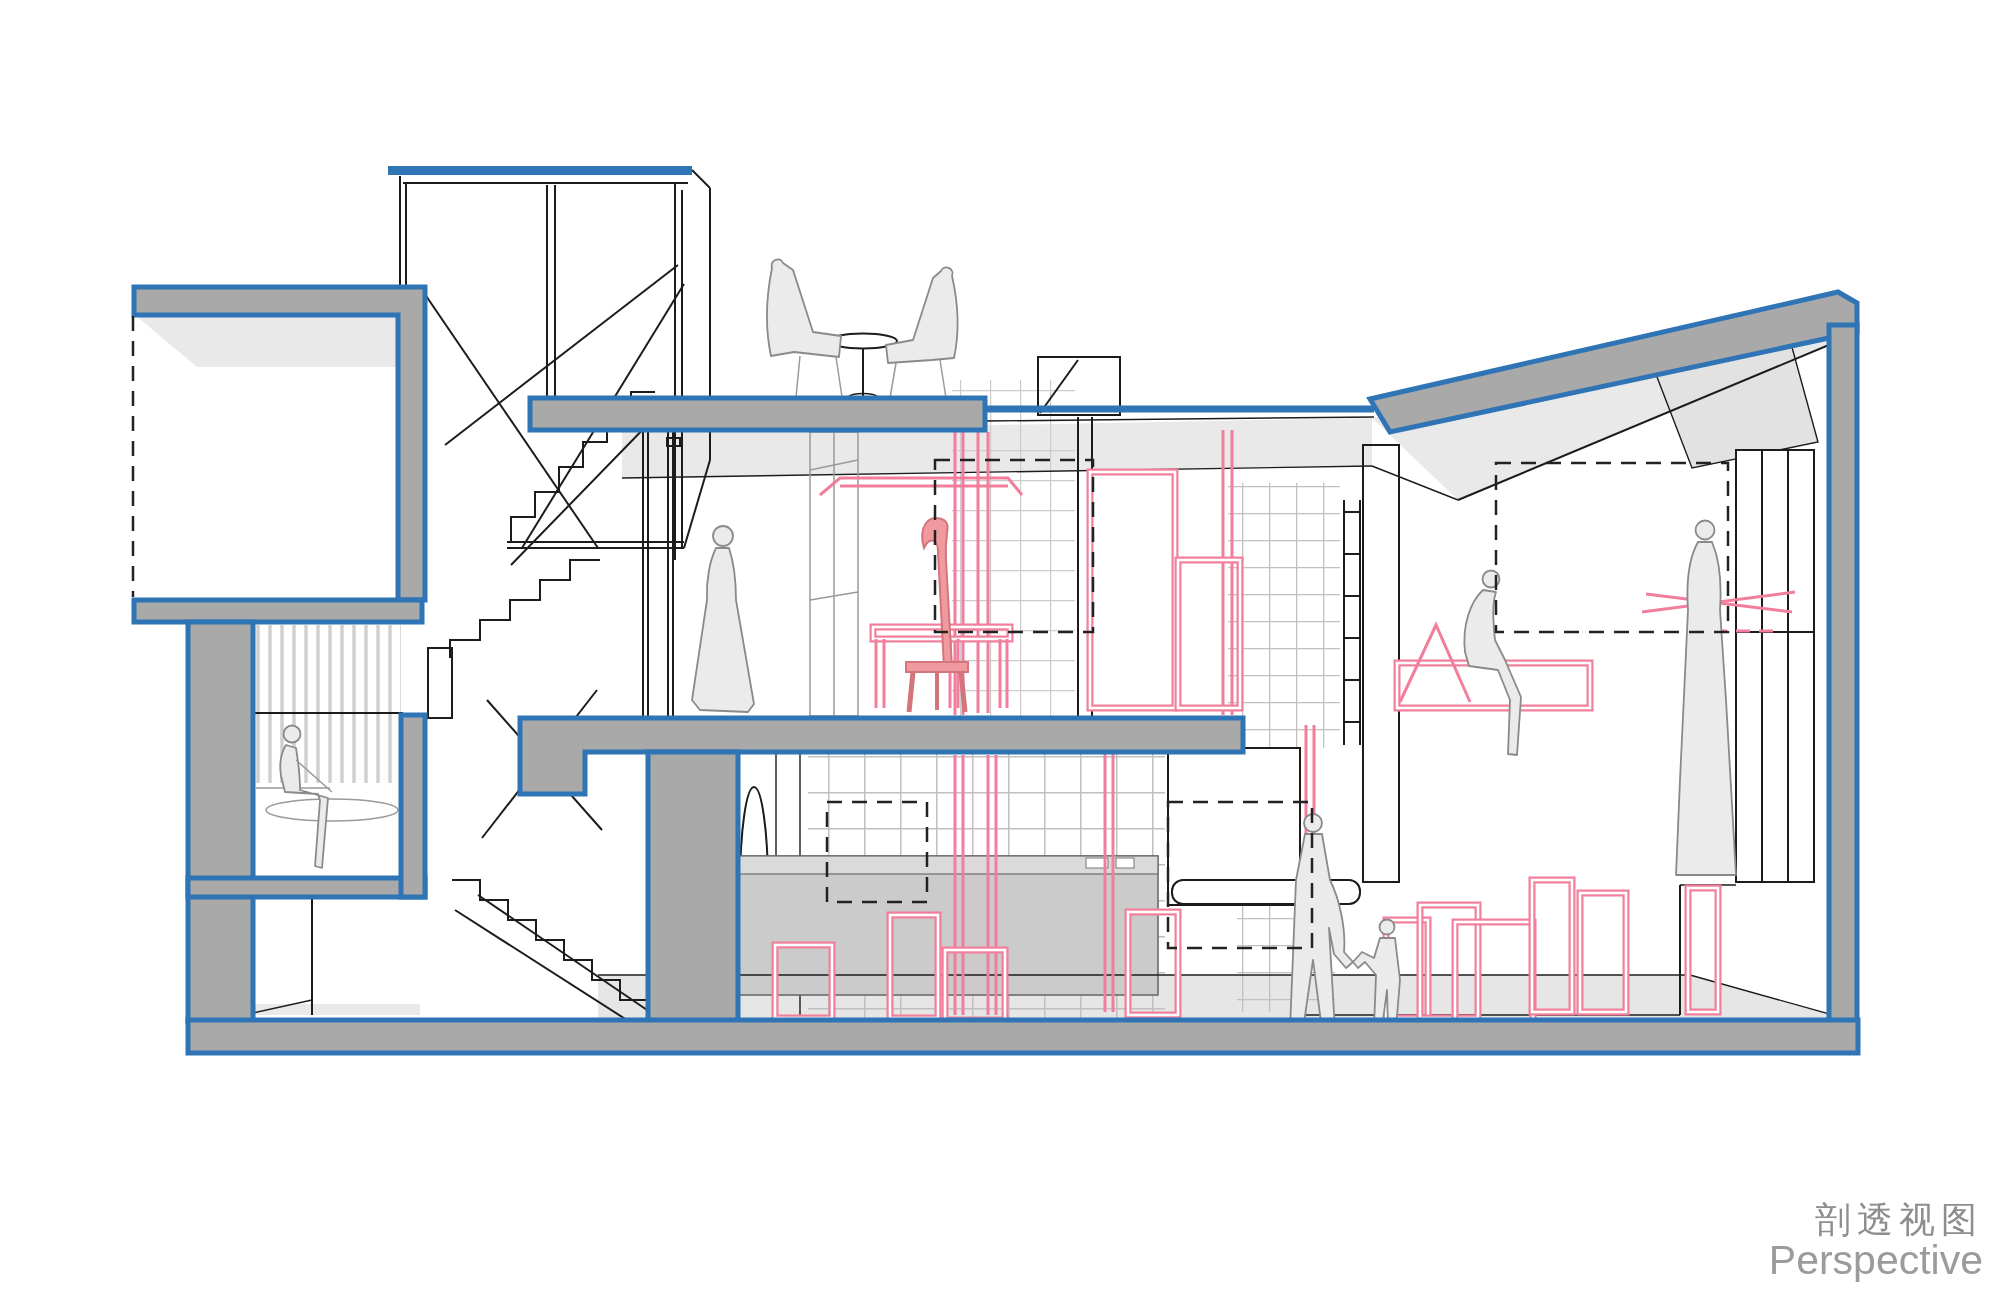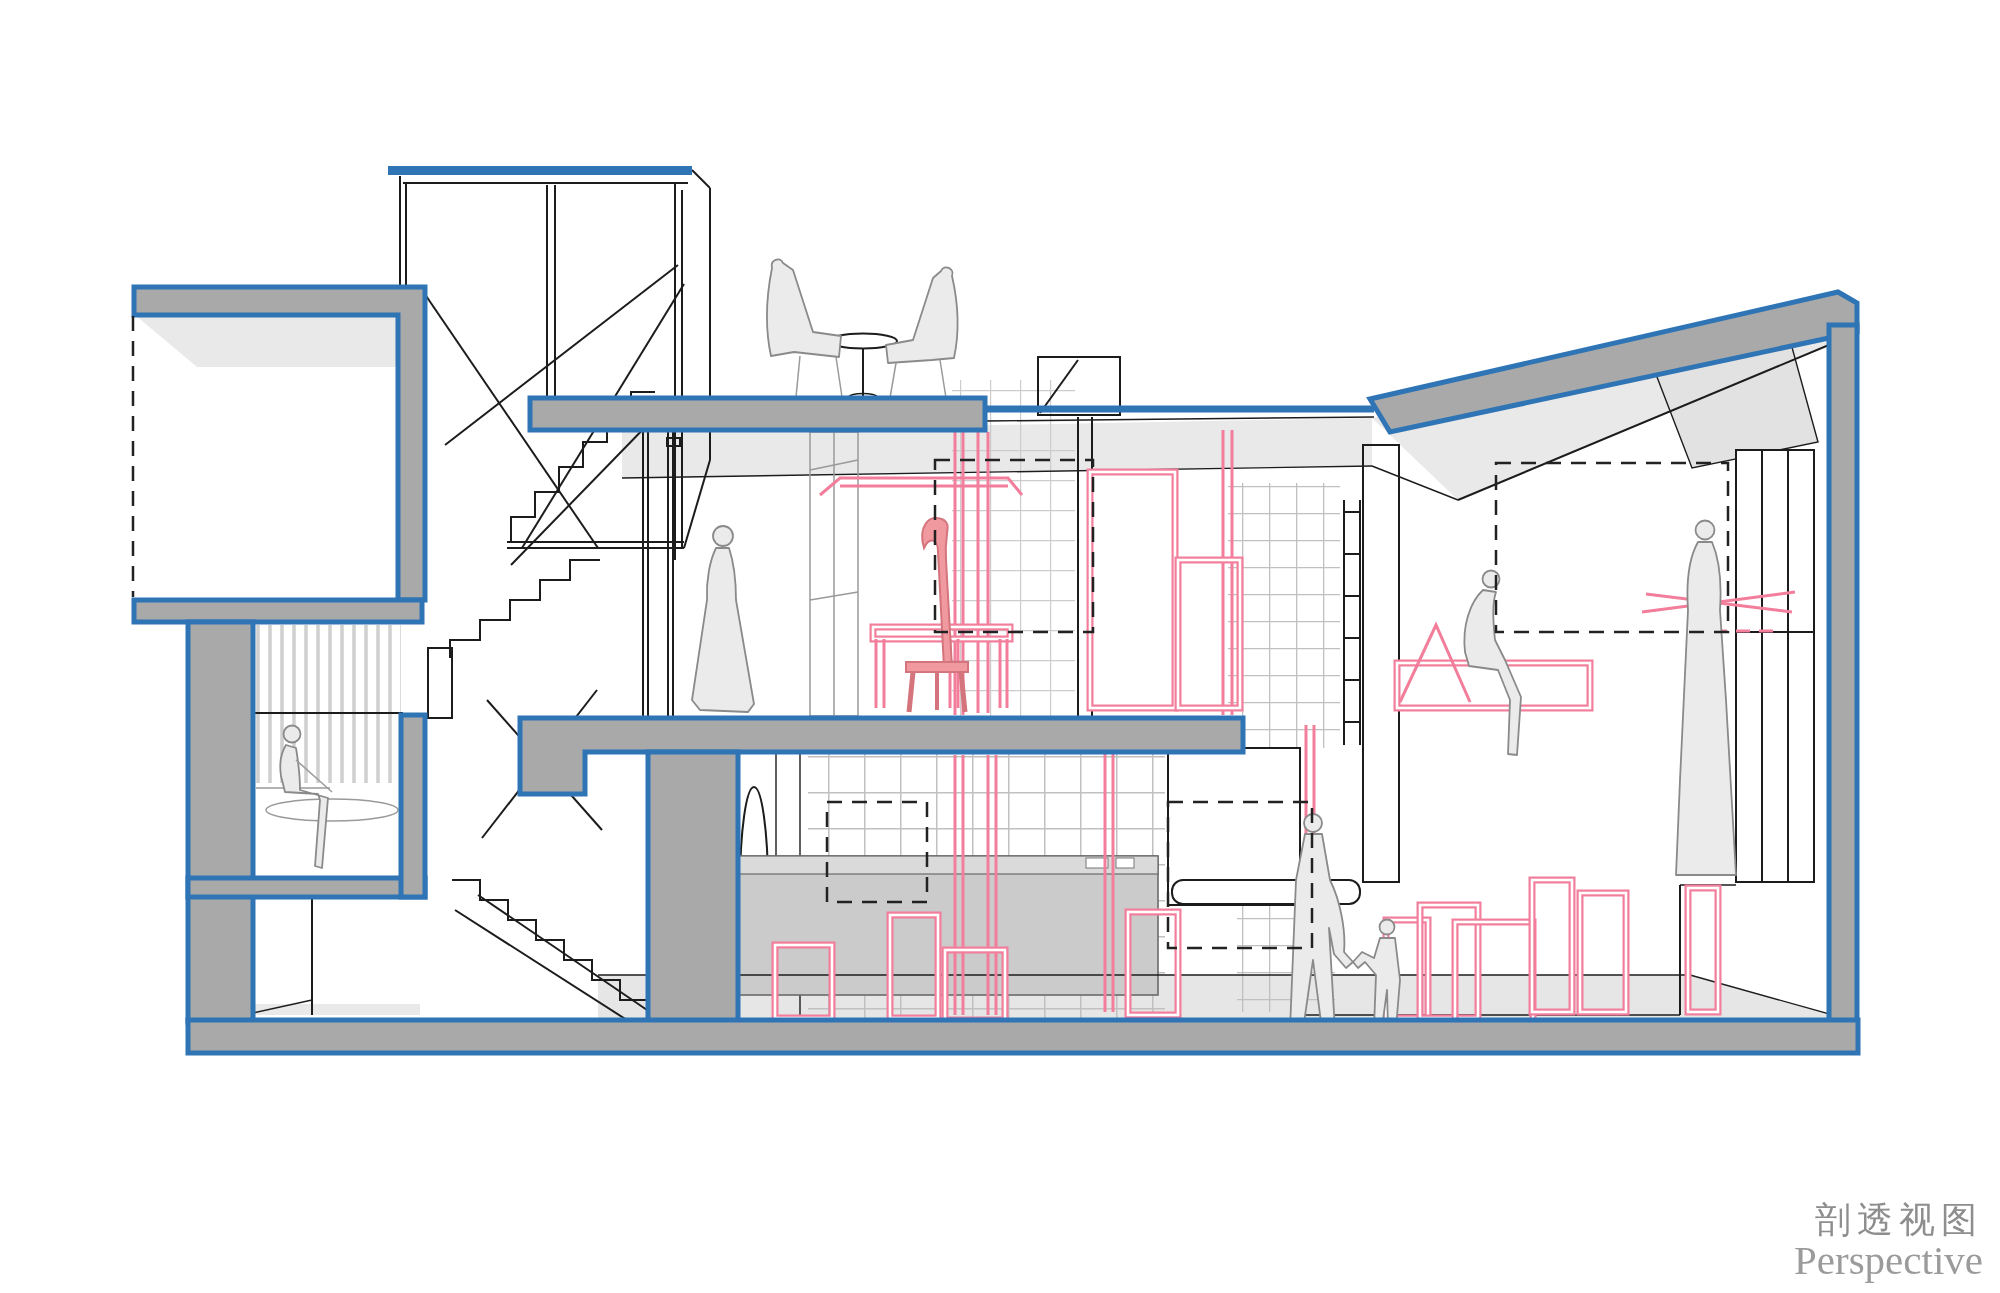--- a/index.html
+++ b/index.html
@@ -1,17 +1,17 @@
 <!DOCTYPE html>
 <html><head>
 <meta charset="utf-8">
 <style>
   html,body{margin:0;padding:0;background:#ffffff;}
   .page{width:2000px;height:1293px;position:relative;background:#fff;overflow:hidden;
-        font-family:Liberation Serif, serif;}
+        font-family:Liberation Sans, sans-serif;}
   svg{position:absolute;left:0;top:0;}
   
   .bk{stroke:#1c1c1c;stroke-width:2;fill:none;stroke-linejoin:miter;stroke-linecap:butt;}
   .bkT{stroke:#1c1c1c;stroke-width:1.4;fill:none;}
   .gy{stroke:#9a9a9a;stroke-width:1.5;fill:none;}
   .env{fill:#a9a9a9;stroke:#2f75b5;stroke-width:5;stroke-linejoin:miter;}
   .plane{fill:#e9e9e9;stroke:none;}
   .pk{fill:none;stroke:#f27e9b;stroke-width:7;}
   .pki{fill:none;stroke:#ffffff;stroke-width:2.6;}
   .pl{fill:none;stroke:#f27e9b;stroke-width:3;}

